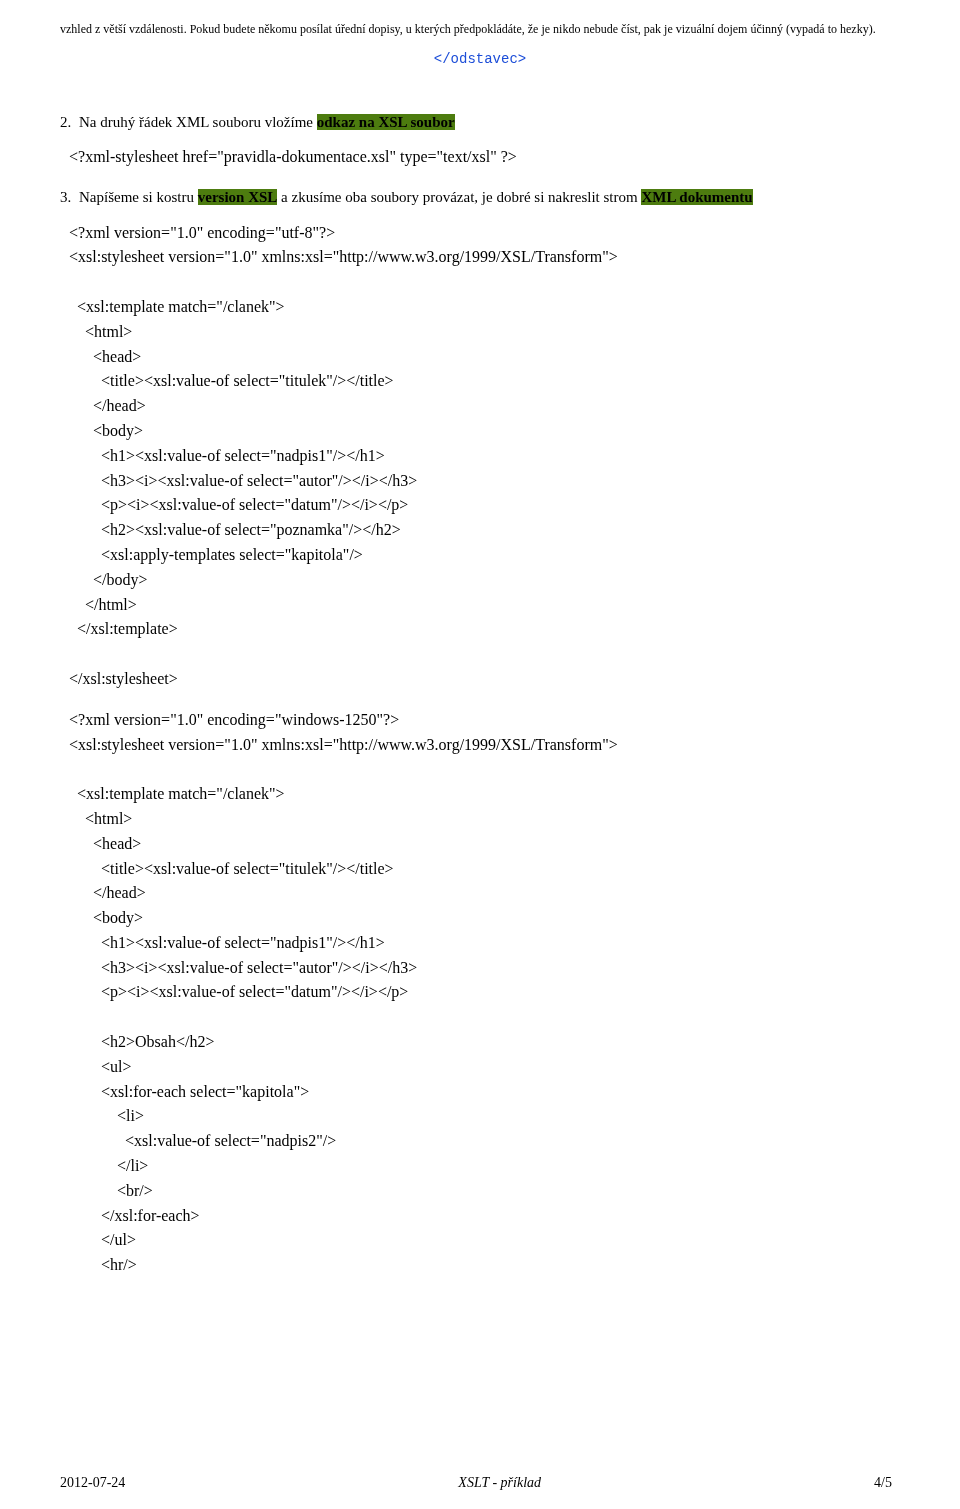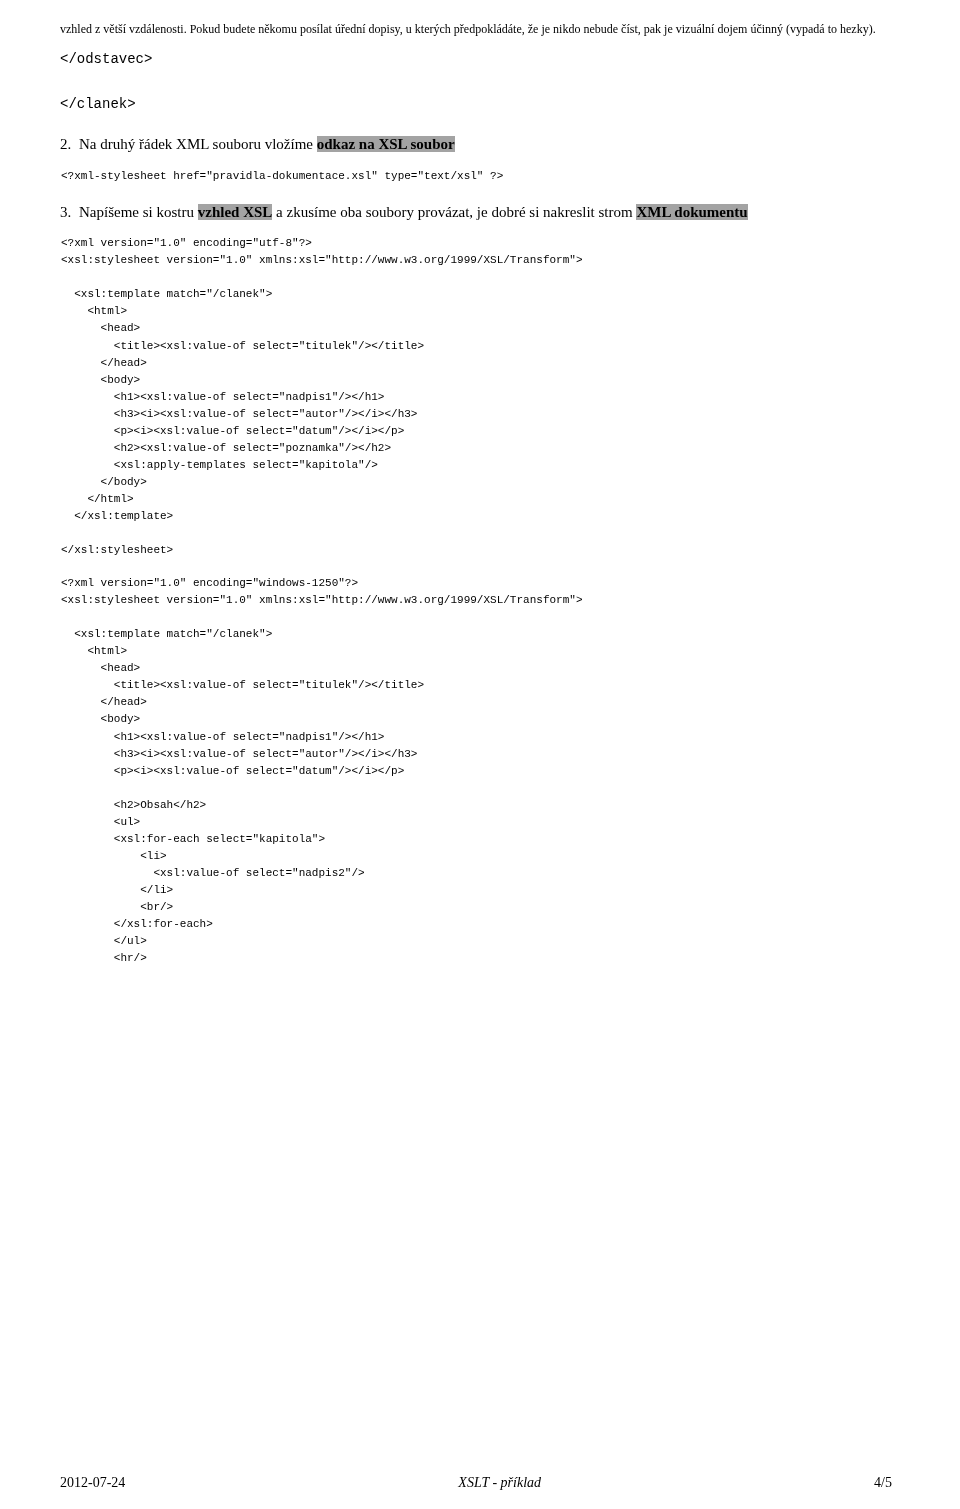--- a/index.html
+++ b/index.html
@@ -17,50 +17,51 @@
       padding: 20px 60px 80px 60px;
     }
     .intro-paragraph {
       font-size: 12px;
       line-height: 1.5;
       margin-bottom: 10px;
     }
     .closing-tags {
       font-family: "Courier New", Courier, monospace;
       font-size: 14px;
-      color: #000000;
+      color: #1d4ed8;
       line-height: 1.6;
       margin-bottom: 20px;
+      text-align: center;
     }
     .section-heading {
       font-size: 15px;
       line-height: 1.5;
       margin-bottom: 12px;
     }
     .section-heading .bold-text {
       font-weight: bold;
     }
     .section-number {
       font-size: 15px;
       margin-right: 4px;
     }
     .code-block {
-      font-family: Liberation Mono, monospace;
-      font-size: 11px;
+      font-family: Liberation Serif, serif;
+      font-size: 16px;
       line-height: 1.55;
       color: #000;
       margin-bottom: 16px;
-      margin-left: 1px;
+      margin-left: 9px;
       white-space: pre;
     }
     .section-gap {
       margin-bottom: 18px;
     }
     .highlight-yellow {
-      background-color: #a3a3a3;
+      background-color: #4d7c0f;
       font-weight: bold;
     }
     .section-block {
       margin-bottom: 8px;
     }
     .footer {
       position: absolute;
       bottom: 18px;
       left: 0;
       right: 8px;
@@ -83,35 +84,34 @@
 </head>
 <body>
 
 <div class="page-content">
 
   <p class="intro-paragraph">vzhled z větší vzdálenosti. Pokud budete někomu posílat úřední dopisy, u kterých předpokládáte, že je nikdo nebude číst, pak je vizuální dojem účinný (vypadá to hezky).</p>
 
   <div class="closing-tags section-gap">
     <div>&lt;/odstavec&gt;</div>
     <br>
-    <div>&lt;/clanek&gt;</div>
   </div>
 
   <div class="section-block">
     <p class="section-heading">
       <span class="section-number">2.</span>
       <span>Na druhý řádek XML souboru vložíme </span><span class="bold-text highlight-yellow">odkaz na XSL soubor</span>
     </p>
     <div class="code-block">&lt;?xml-stylesheet href="pravidla-dokumentace.xsl" type="text/xsl" ?&gt;</div>
   </div>
 
   <div class="section-block">
     <p class="section-heading">
       <span class="section-number">3.</span>
-      <span>Napíšeme si kostru </span><span class="bold-text highlight-yellow">vzhled XSL</span><span> a zkusíme oba soubory provázat, je dobré si nakreslit strom </span><span class="bold-text highlight-yellow">XML dokumentu</span>
+      <span>Napíšeme si kostru </span><span class="bold-text highlight-yellow">version XSL</span><span> a zkusíme oba soubory provázat, je dobré si nakreslit strom </span><span class="bold-text highlight-yellow">XML dokumentu</span>
     </p>
     <div class="code-block">&lt;?xml version="1.0" encoding="utf-8"?&gt;
 &lt;xsl:stylesheet version="1.0" xmlns:xsl="http://www.w3.org/1999/XSL/Transform"&gt;
 
   &lt;xsl:template match="/clanek"&gt;
     &lt;html&gt;
       &lt;head&gt;
         &lt;title&gt;&lt;xsl:value-of select="titulek"/&gt;&lt;/title&gt;
       &lt;/head&gt;
       &lt;body&gt;

